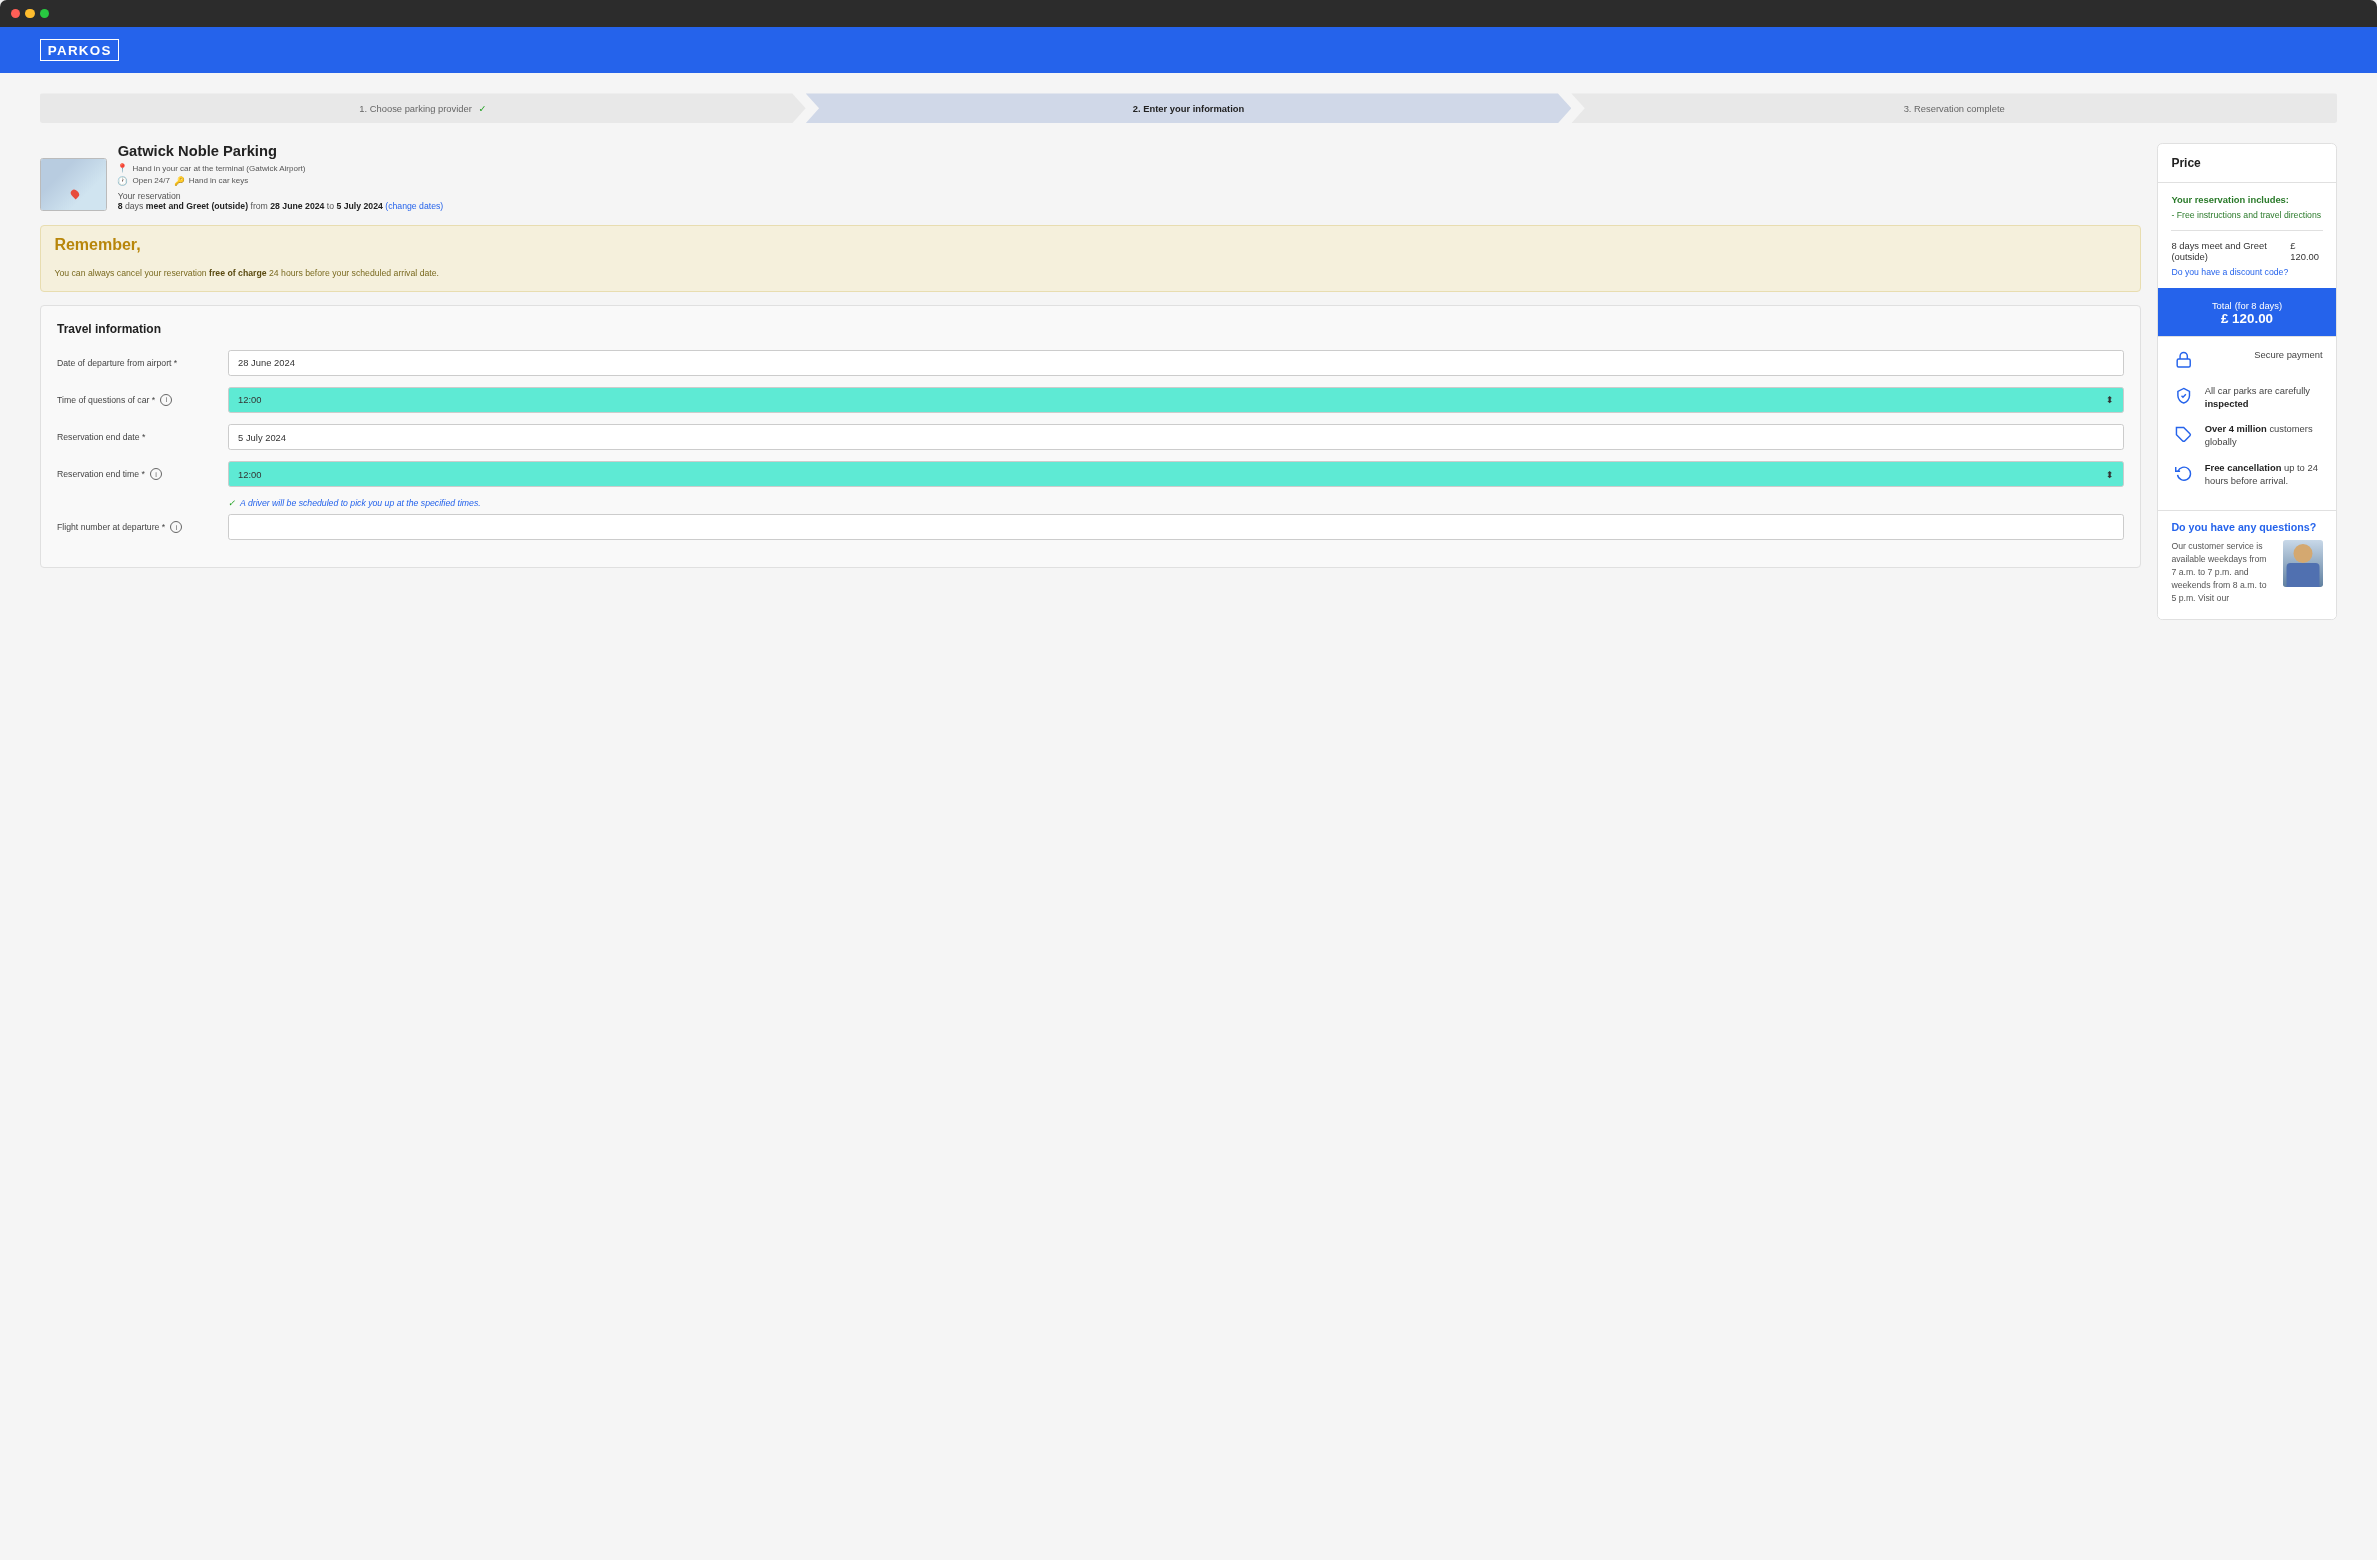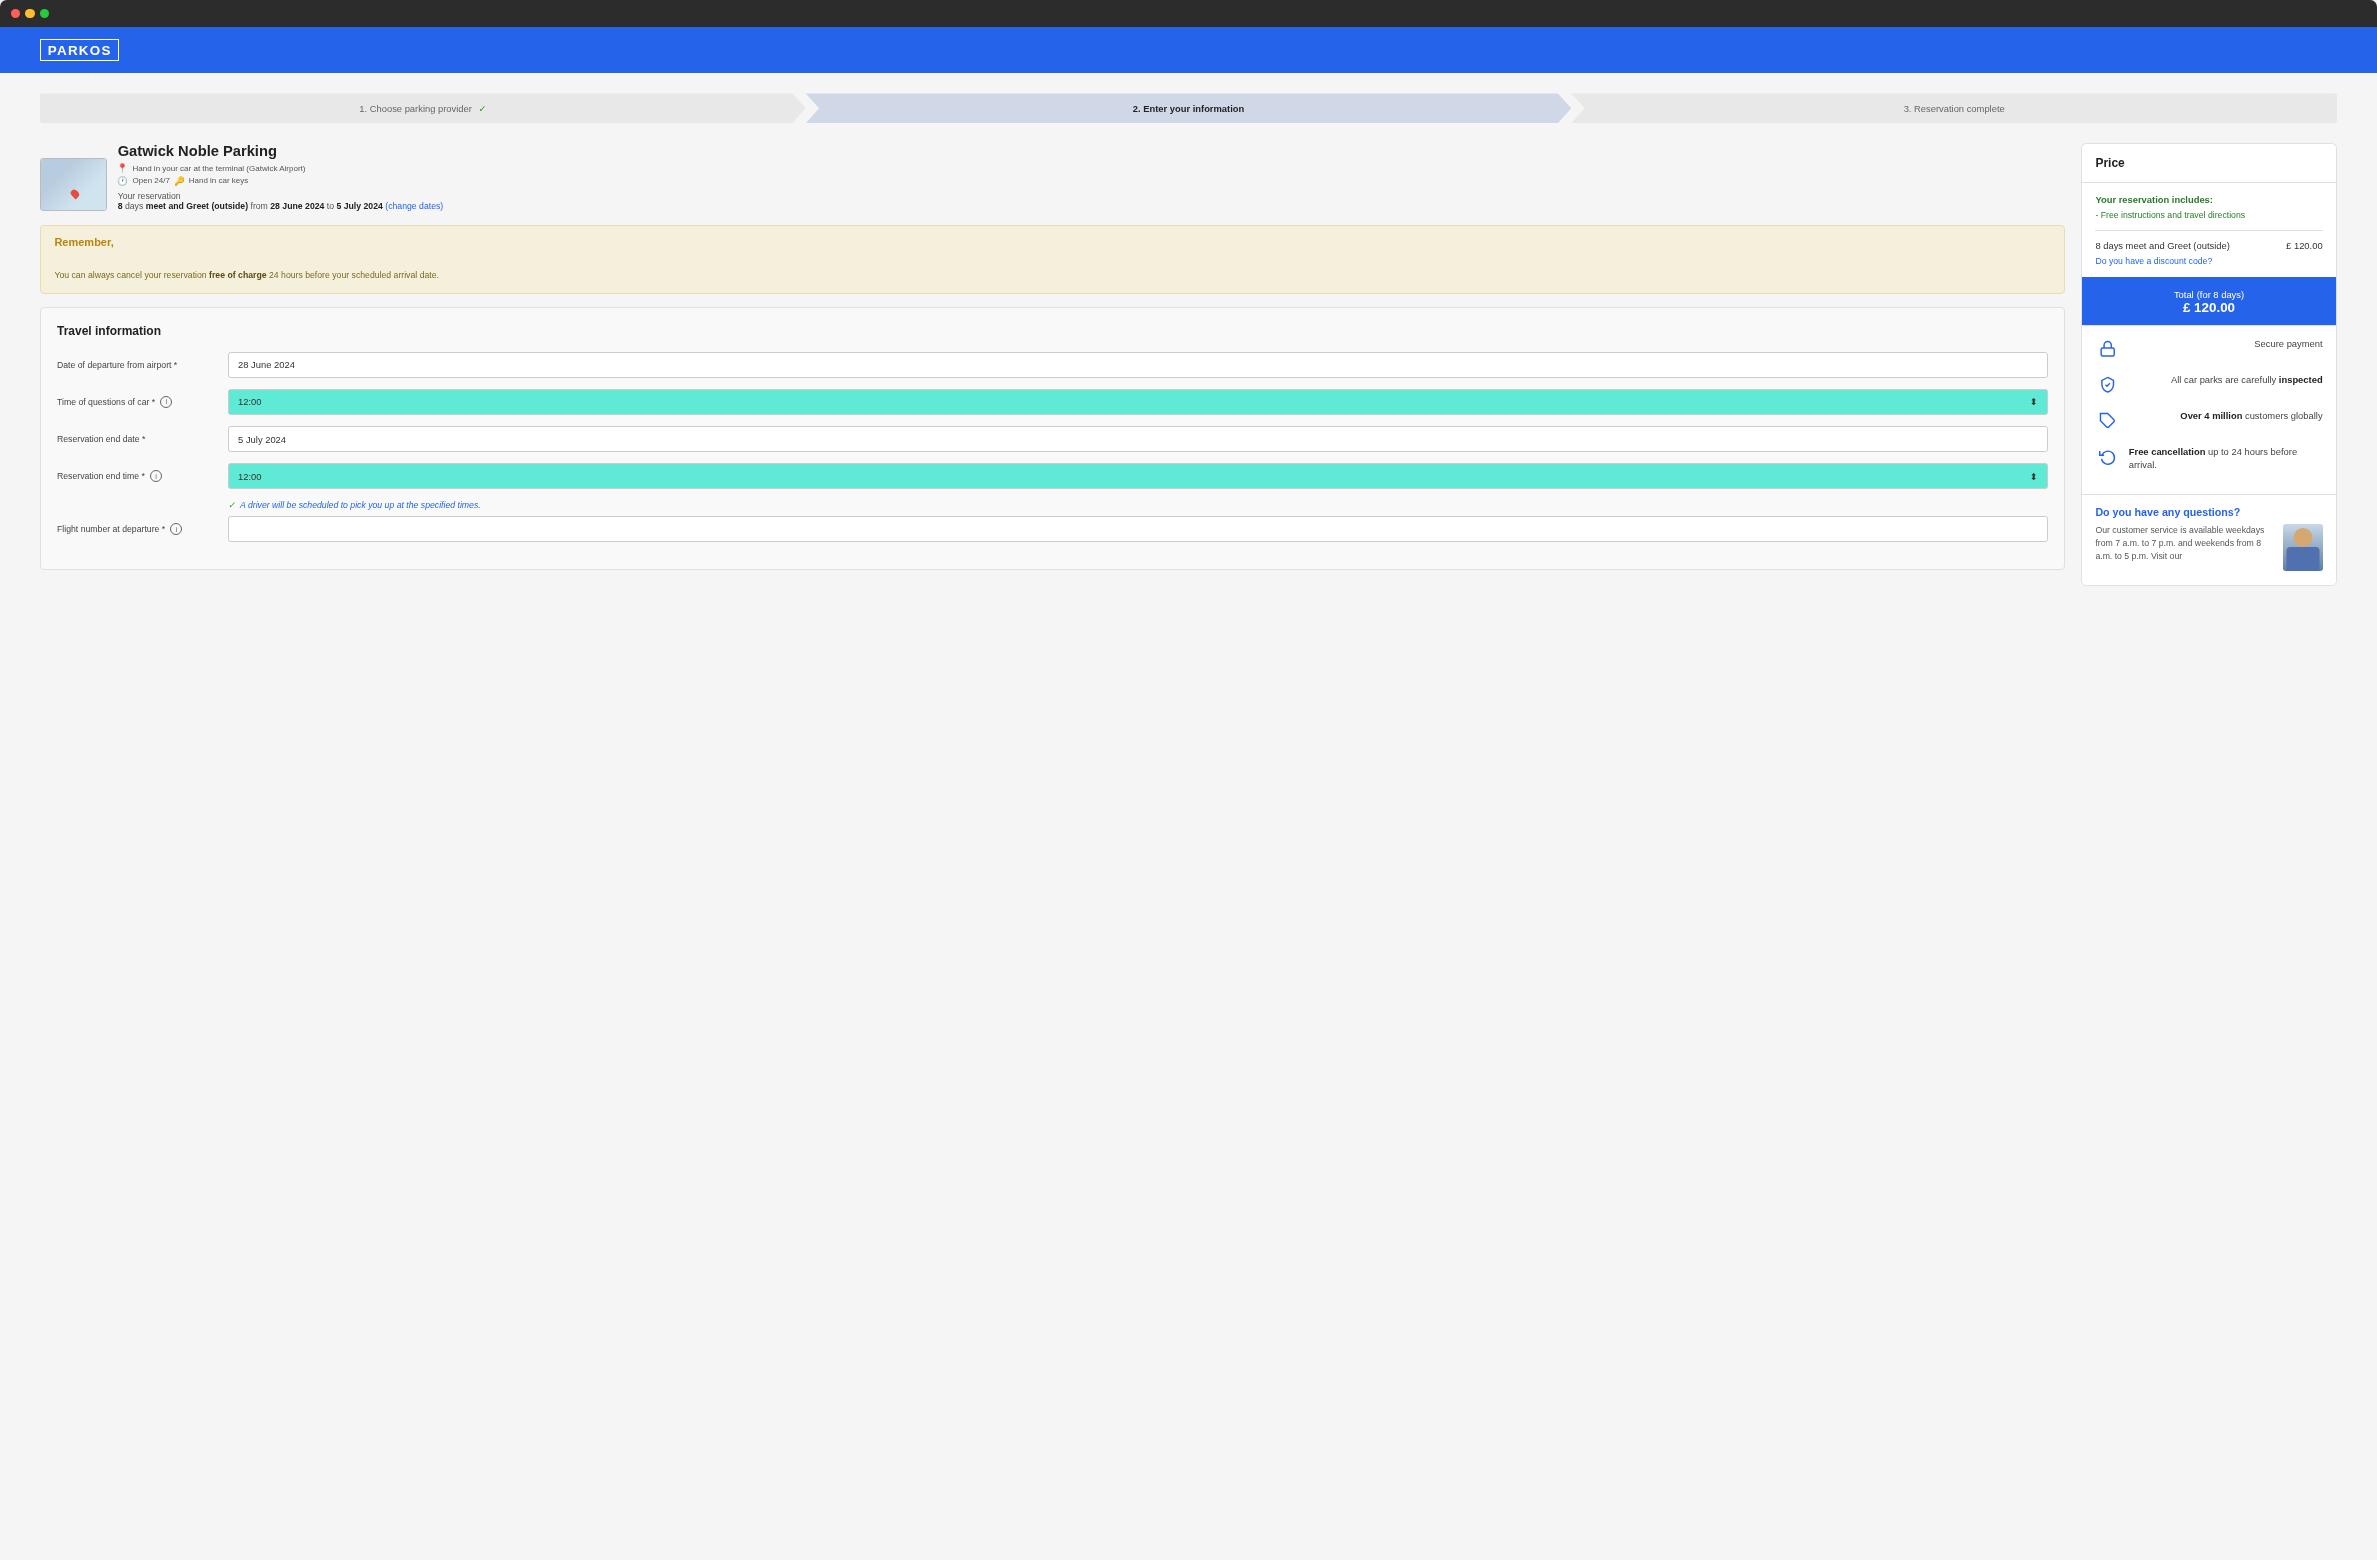--- a/index.html
+++ b/index.html
@@ -81,21 +81,21 @@
     
     .content-layout {
       display: flex;
       gap: 16px;
       align-items: flex-start;
     }
     .content-left {
       flex: 1;
     }
     .content-right {
-      width: 256px;
+      width: 180px;
       flex-shrink: 0;
     }
 
     
     .parking-info {
       display: flex;
       gap: 10.7px;
       margin-bottom: 13.4px;
       align-items: flex-end;
     }
@@ -157,23 +157,23 @@
     
     .remember-box {
       background: #f5f0dc;
       border: 0.7px solid #e8ddb0;
       border-radius: 4px;
       padding: 10.7px 13.4px;
       margin-bottom: 13.4px;
     }
     .remember-box h3 {
       color: #b8860b;
-      font-size: 11px;
-      font-weight: 700;
-      margin-bottom: 21px;
+      font-size: 16px;
+      font-weight: 700;
+      margin-bottom: 13px;
     }
     .remember-box p {
       font-size: 8.7px;
       color: #7a6a20;
       line-height: 1.5;
     }
     .remember-box strong { color: #5a4a10; }
 
     
     .travel-form-card {

